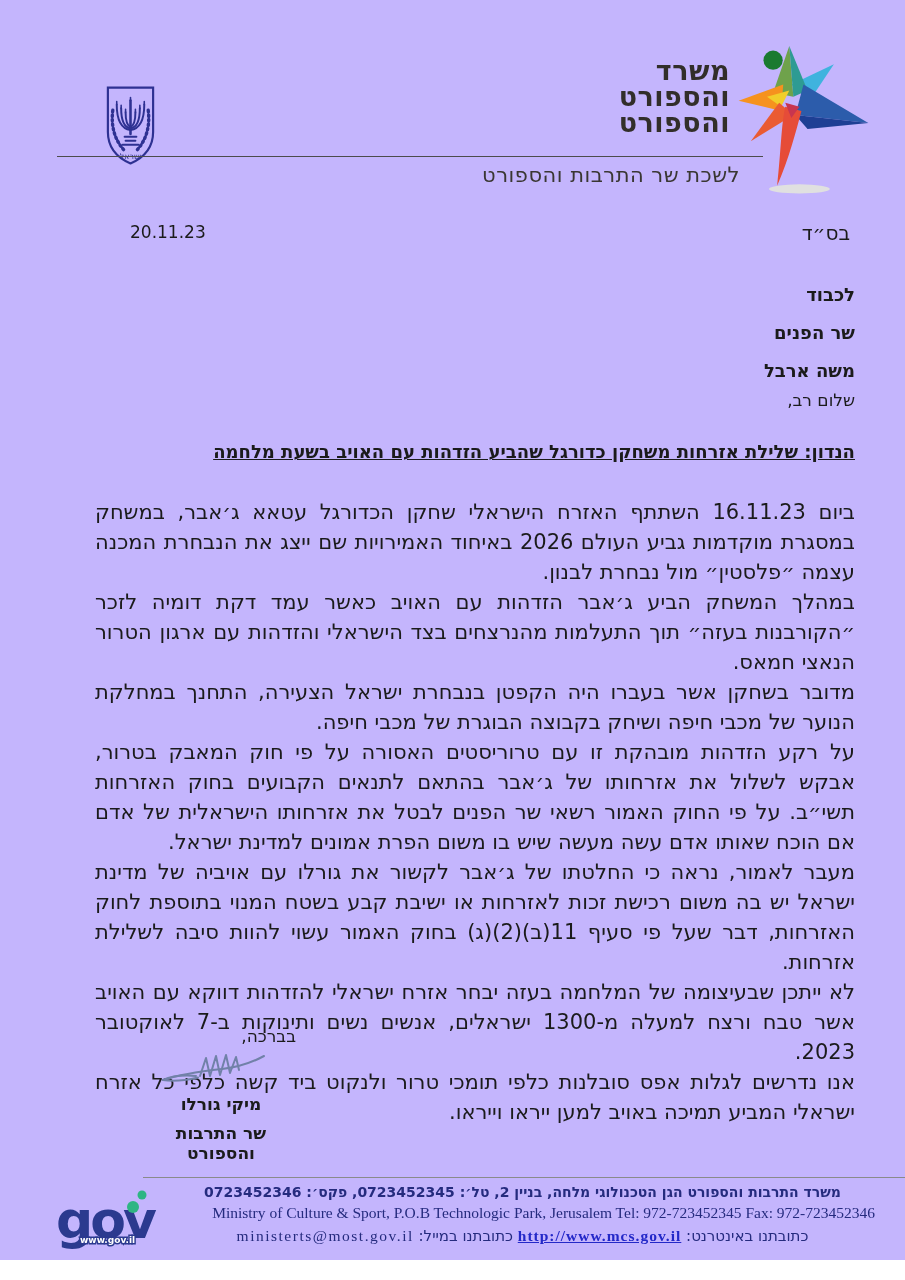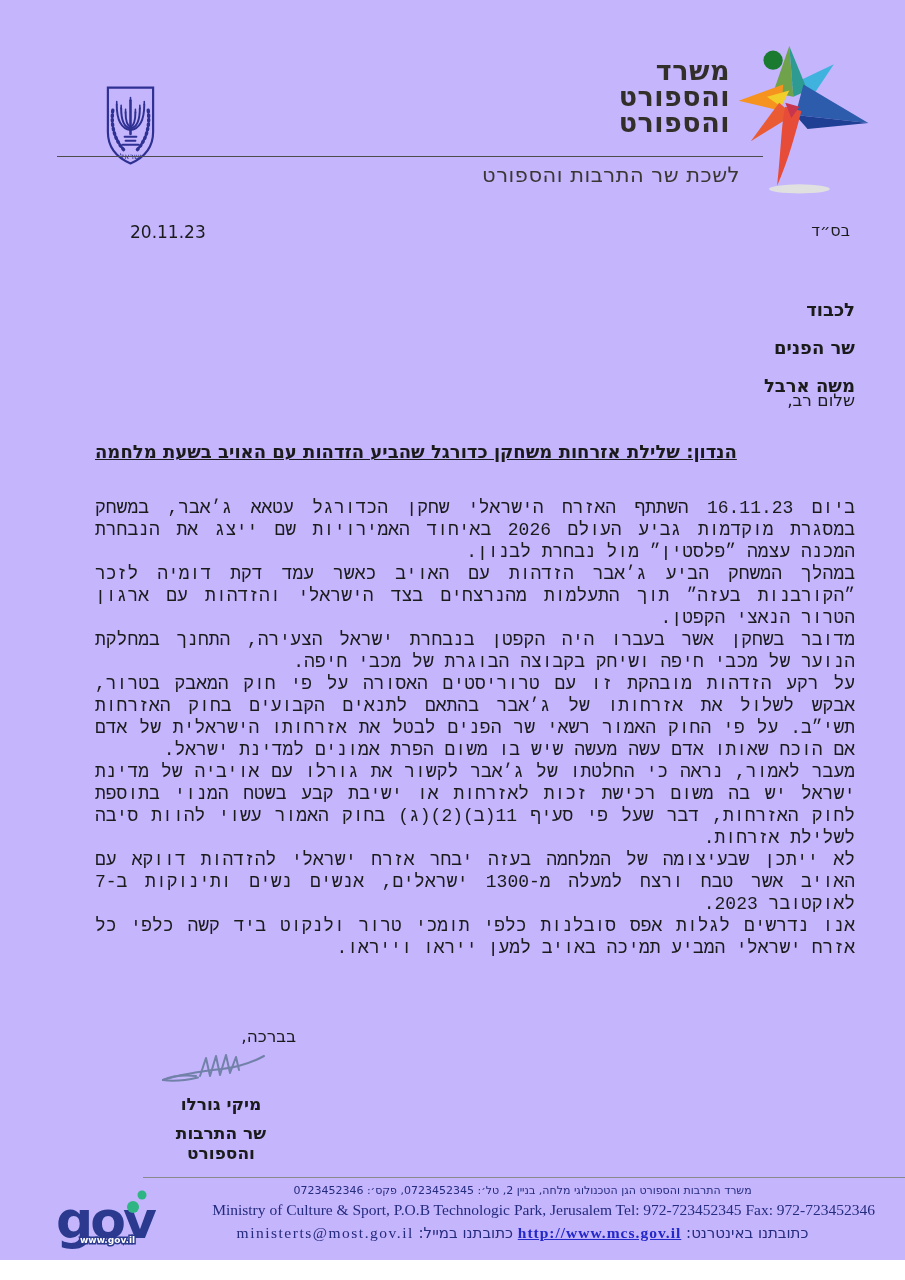--- a/index.html
+++ b/index.html
@@ -14,51 +14,51 @@
     position:absolute;right:175px;top:58px;text-align:right;direction:rtl;
     font-size:27px;font-weight:bold;line-height:26px;color:#322e2a;letter-spacing:.5px;
   }
   .star-logo{position:absolute;left:736px;top:44px;width:138px;height:152px;}
   .header-rule{position:absolute;left:57px;top:156px;width:706px;height:1px;background:#4c4c4c;}
   .office-label{
     position:absolute;right:165px;top:163px;direction:rtl;
     font-size:21px;color:#3a3733;letter-spacing:.5px;
   }
   
-  .bsd{position:absolute;right:55px;top:221px;font-size:16px;direction:rtl;}
+  .bsd{position:absolute;right:55px;top:221px;font-size:20px;direction:rtl;}
   .date{position:absolute;left:130px;top:222px;font-size:17px;text-align:center;}
-  .recipient{position:absolute;right:50px;top:291px;direction:rtl;text-align:right;
+  .recipient{position:absolute;right:50px;top:276px;direction:rtl;text-align:right;
     font-size:18px;font-weight:bold;line-height:38px;}
   .greeting{position:absolute;right:50px;top:390px;direction:rtl;font-size:17px;}
   .subject{
-    position:absolute;right:50px;left:95px;top:441px;direction:rtl;text-align:left;
+    position:absolute;right:50px;left:95px;top:441px;direction:rtl;text-align:right;
     font-size:18px;font-weight:bold;text-decoration:underline;
   }
   
   .letter-body{
     position:absolute;left:95px;right:50px;top:497px;direction:rtl;
     text-align:justify;
   }
   .letter-body p{
-    margin:0;font-size:18px;line-height:22px;
-    text-align:justify;text-align-last:right;font-family:Liberation Mono, monospace;
+    margin:0;font-size:21px;line-height:30px;
+    text-align:justify;text-align-last:right;
   }
   
   .closing{position:absolute;left:146px;top:1026px;width:150px;direction:rtl;text-align:center;}
   .closing .salutation{font-size:17px;text-align:right;padding-left:6px;direction:rtl;}
   .closing .sig{margin:2px 14px 0 0;}
   .closing .signer-name{font-size:17px;font-weight:bold;margin-top:2px;}
   .closing .signer-title{font-size:17px;font-weight:bold;margin-top:9px;}
   
   .footer-rule{position:absolute;left:143px;top:1177px;width:762px;height:1px;background:#8a8a8a;}
   .gov-logo{position:absolute;left:54px;top:1186px;width:104px;height:68px;}
   .footer-text{
     position:absolute;left:170px;right:30px;top:1184px;text-align:center;color:#252b7e;
   }
-  .footer-line1{direction:rtl;font-size:11px;font-weight:400;}
+  .footer-line1{direction:rtl;font-size:14px;font-weight:700;}
   .footer-line2{font-family:"Liberation Serif",serif;font-size:15.5px;margin-top:4px;text-align:right;}
   .footer-line3{direction:rtl;font-size:15px;margin-top:5px;}
   .footer-line3 .url{
     color:#2328c8;font-family:"Liberation Serif",serif;font-weight:bold;
     text-decoration:underline;letter-spacing:1px;font-size:15.5px;
   }
   .footer-line3 .email{
     font-family:"Liberation Serif",serif;letter-spacing:1.5px;font-size:15.5px;color:#252b7e;
   }
 </style>
@@ -122,21 +122,21 @@
     <div>שר הפנים</div>
     <div>משה ארבל</div>
   </div>
 
   <div class="greeting">שלום רב,</div>
 
   <div class="subject">הנדון: שלילת אזרחות משחקן כדורגל שהביע הזדהות עם האויב בשעת מלחמה</div>
 
   <div class="letter-body">
     <p>ביום 16.11.23 השתתף האזרח הישראלי שחקן הכדורגל עטאא ג׳אבר, במשחק במסגרת מוקדמות גביע העולם 2026 באיחוד האמירויות שם ייצג את הנבחרת המכנה עצמה ״פלסטין״ מול נבחרת לבנון.</p>
-    <p>במהלך המשחק הביע ג׳אבר הזדהות עם האויב כאשר עמד דקת דומיה לזכר ״הקורבנות בעזה״ תוך התעלמות מהנרצחים בצד הישראלי והזדהות עם ארגון הטרור הנאצי הקפטן.</p>
+    <p>במהלך המשחק הביע ג׳אבר הזדהות עם האויב כאשר עמד דקת דומיה לזכר ״הקורבנות בעזה״ תוך התעלמות מהנרצחים בצד הישראלי והזדהות עם ארגון הטרור הנאצי חמאס.</p>
     <p>מדובר בשחקן אשר בעברו היה הקפטן בנבחרת ישראל הצעירה, התחנך במחלקת הנוער של מכבי חיפה ושיחק בקבוצה הבוגרת של מכבי חיפה.</p>
     <p>על רקע הזדהות מובהקת זו עם טרוריסטים האסורה על פי חוק המאבק בטרור, אבקש לשלול את אזרחותו של ג׳אבר בהתאם לתנאים הקבועים בחוק האזרחות תשי״ב. על פי החוק האמור רשאי שר הפנים לבטל את אזרחותו הישראלית של אדם אם הוכח שאותו אדם עשה מעשה שיש בו משום הפרת אמונים למדינת ישראל.</p>
     <p>מעבר לאמור, נראה כי החלטתו של ג׳אבר לקשור את גורלו עם אויביה של מדינת ישראל יש בה משום רכישת זכות לאזרחות או ישיבת קבע בשטח המנוי בתוספת לחוק האזרחות, דבר שעל פי סעיף 11(ב)(2)(ג) בחוק האמור עשוי להוות סיבה לשלילת אזרחות.</p>
     <p>לא ייתכן שבעיצומה של המלחמה בעזה יבחר אזרח ישראלי להזדהות דווקא עם האויב אשר טבח ורצח למעלה מ-1300 ישראלים, אנשים נשים ותינוקות ב-7 לאוקטובר 2023.</p>
     <p>אנו נדרשים לגלות אפס סובלנות כלפי תומכי טרור ולנקוט ביד קשה כלפי כל אזרח ישראלי המביע תמיכה באויב למען ייראו וייראו.</p>
   </div>
 
   <div class="closing">
     <div class="salutation">בברכה,</div>
     <svg class="sig" width="108" height="40" viewBox="0 0 108 40" aria-hidden="true">

